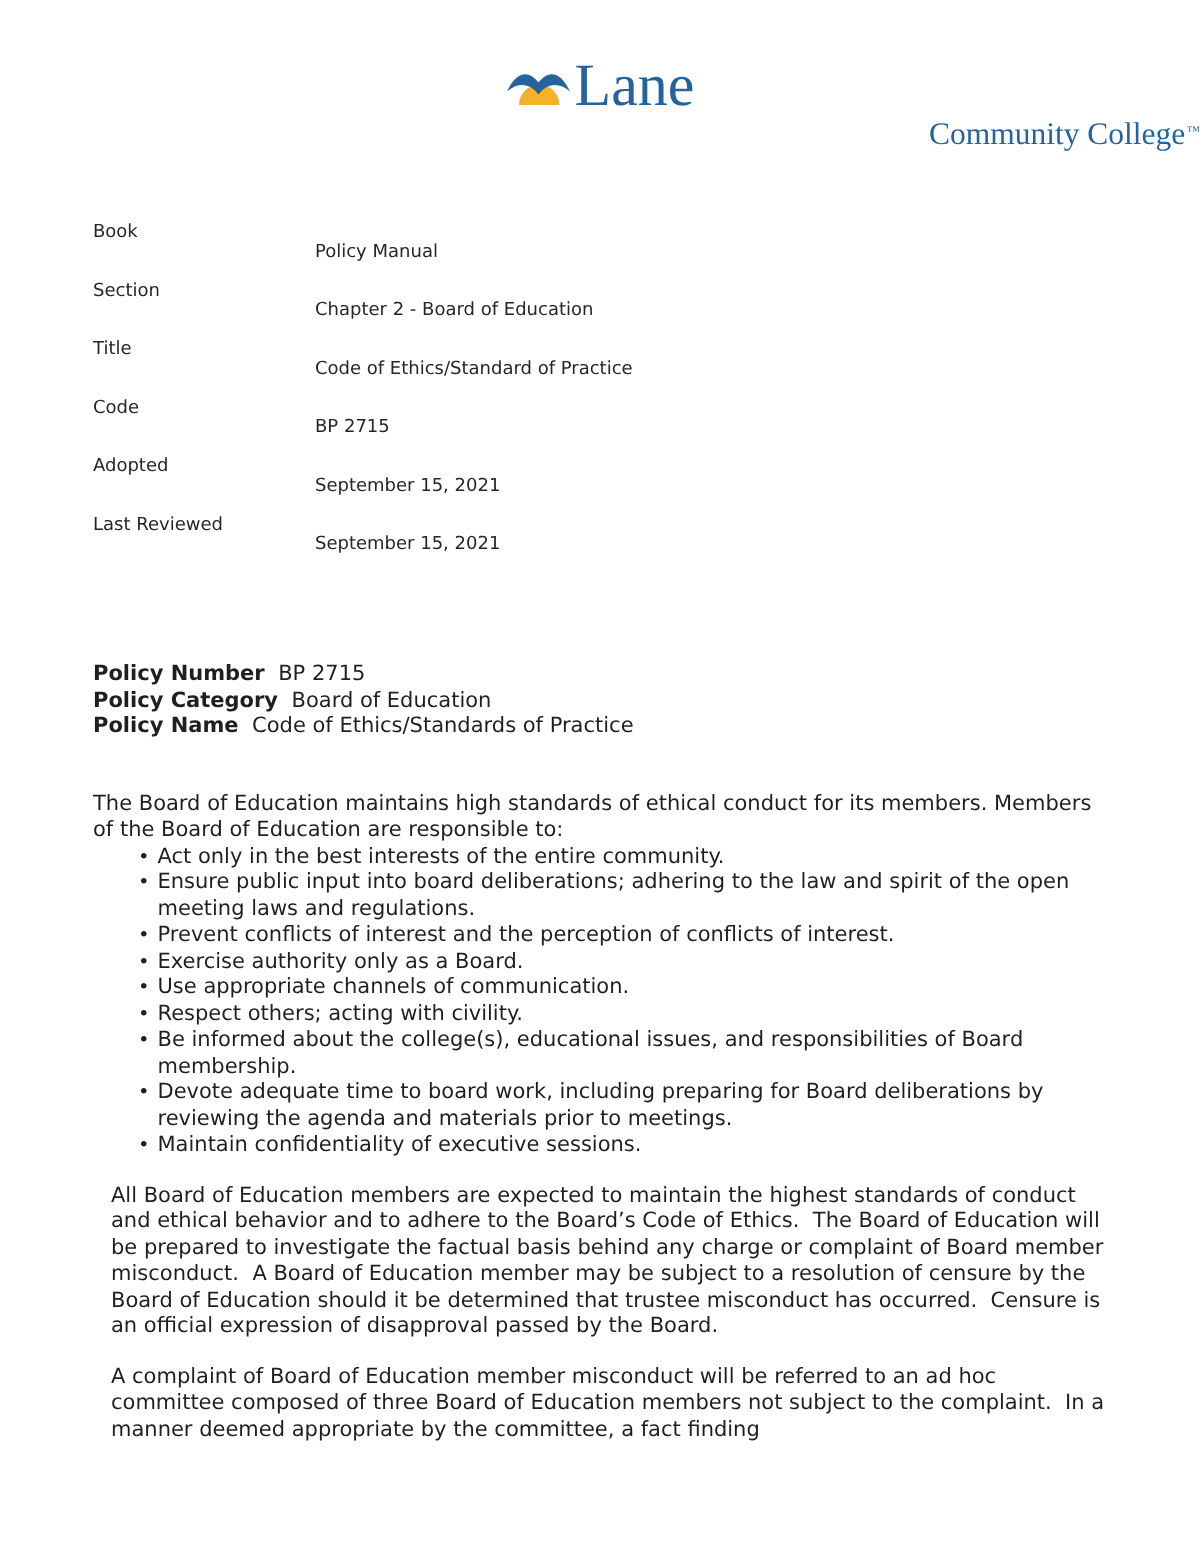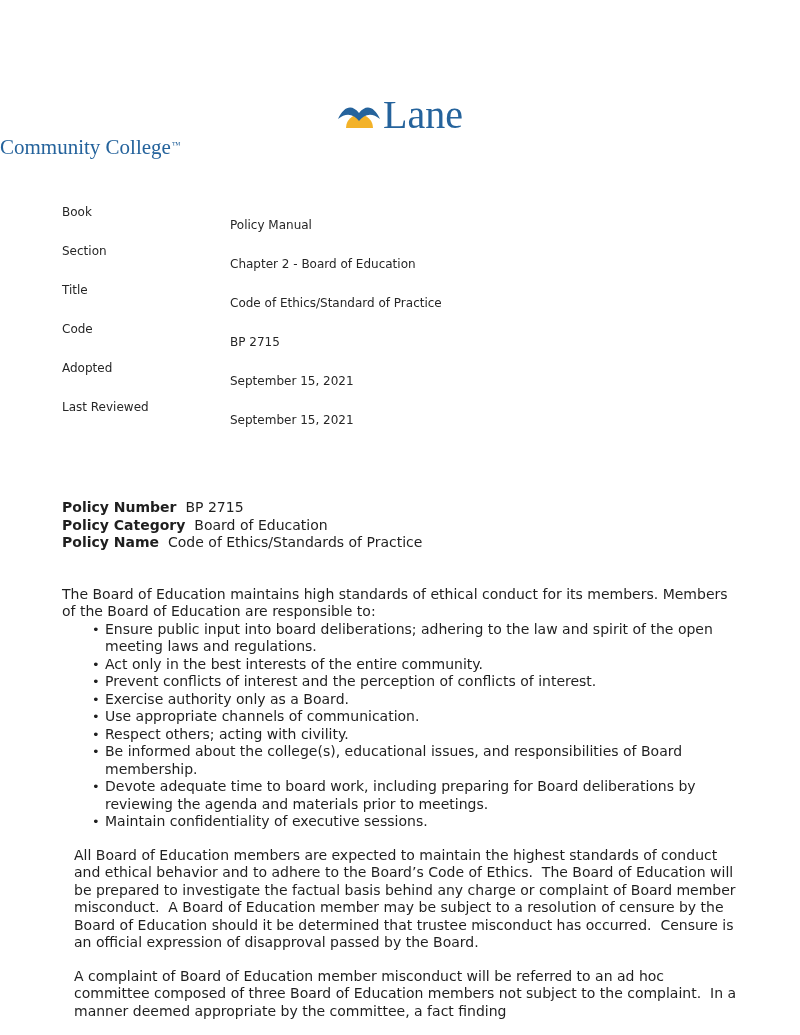--- a/index.html
+++ b/index.html
@@ -9,21 +9,21 @@
     height: 1035px;
     background: #ffffff;
     font-family: "DejaVu Sans", "Liberation Sans", sans-serif;
     color: #1f1f1f;
     -webkit-font-smoothing: antialiased;
   }
   .page { width: 800px; height: 1035px; overflow: hidden; }
   .content { padding-left: 62px; width: 742px; }
 
   
-  .logo-wrap { padding-top: 72px; text-align: left; margin-top: 24px; }
+  .logo-wrap { padding-top: 38px; text-align: right; }
   .logo-row {
     display: flex;
     align-items: flex-end;
     justify-content: center;
   }
   .logo-mark { display: inline-block; margin-bottom: 3px; margin-right: 2px; line-height: 0; }
   .logo-name {
     font-family: "Liberation Serif", "DejaVu Serif", serif;
     font-size: 40px;
     line-height: 0.95;
@@ -32,21 +32,21 @@
   .logo-sub {
     font-family: "Liberation Serif", "DejaVu Serif", serif;
     font-size: 21px;
     color: #25639c;
     margin-top: 1px;
   }
   .logo-sub .tm { font-size: 9px; vertical-align: 6px; margin-left: 1px; }
 
   
   .meta { margin-top: 46px; font-size: 12px; color: #262626; }
-  .meta-row { display: flex; line-height: 13px; margin-bottom: 13px; gap: 20px; }
+  .meta-row { display: flex; line-height: 13px; margin-bottom: 13px; }
   .meta-label { width: 148px; flex: 0 0 148px; }
   .meta-value { flex: 1; margin-top: 13px; }
 
   
   .policy-head { margin-top: 72px; font-size: 15px; line-height: 17.5px; }
   .ph-row { }
   .ph-label { font-weight: bold; }
   .ph-value { margin-left: 9px; }
 
   
@@ -121,22 +121,22 @@
       </div>
       <div class="ph-row">
         <span class="ph-label">Policy Name</span><span class="ph-value">Code of Ethics/Standards of Practice</span>
       </div>
     </div>
 
     <div class="body-text">
       <p class="intro">The Board of Education maintains high standards of ethical conduct for its members. Members of the Board of Education are responsible to:</p>
 
       <ul class="bullets">
+        <li>Act only in the best interests of the entire community.</li>
         <li>Ensure public input into board deliberations; adhering to the law and spirit of the open meeting laws and regulations.</li>
-        <li>Act only in the best interests of the entire community.</li>
         <li>Prevent conflicts of interest and the perception of conflicts of interest.</li>
         <li>Exercise authority only as a Board.</li>
         <li>Use appropriate channels of communication.</li>
         <li>Respect others; acting with civility.</li>
         <li>Be informed about the college(s), educational issues, and responsibilities of Board membership.</li>
         <li>Devote adequate time to board work, including preparing for Board deliberations by reviewing the agenda and materials prior to meetings.</li>
         <li>Maintain confidentiality of executive sessions.</li>
       </ul>
 
       <p class="body-para">All Board of Education members are expected to maintain the highest standards of conduct and ethical behavior and to adhere to the Board’s Code of Ethics.  The Board of Education will be prepared to investigate the factual basis behind any charge or complaint of Board member misconduct.  A Board of Education member may be subject to a resolution of censure by the Board of Education should it be determined that trustee misconduct has occurred.  Censure is an official expression of disapproval passed by the Board.</p>

